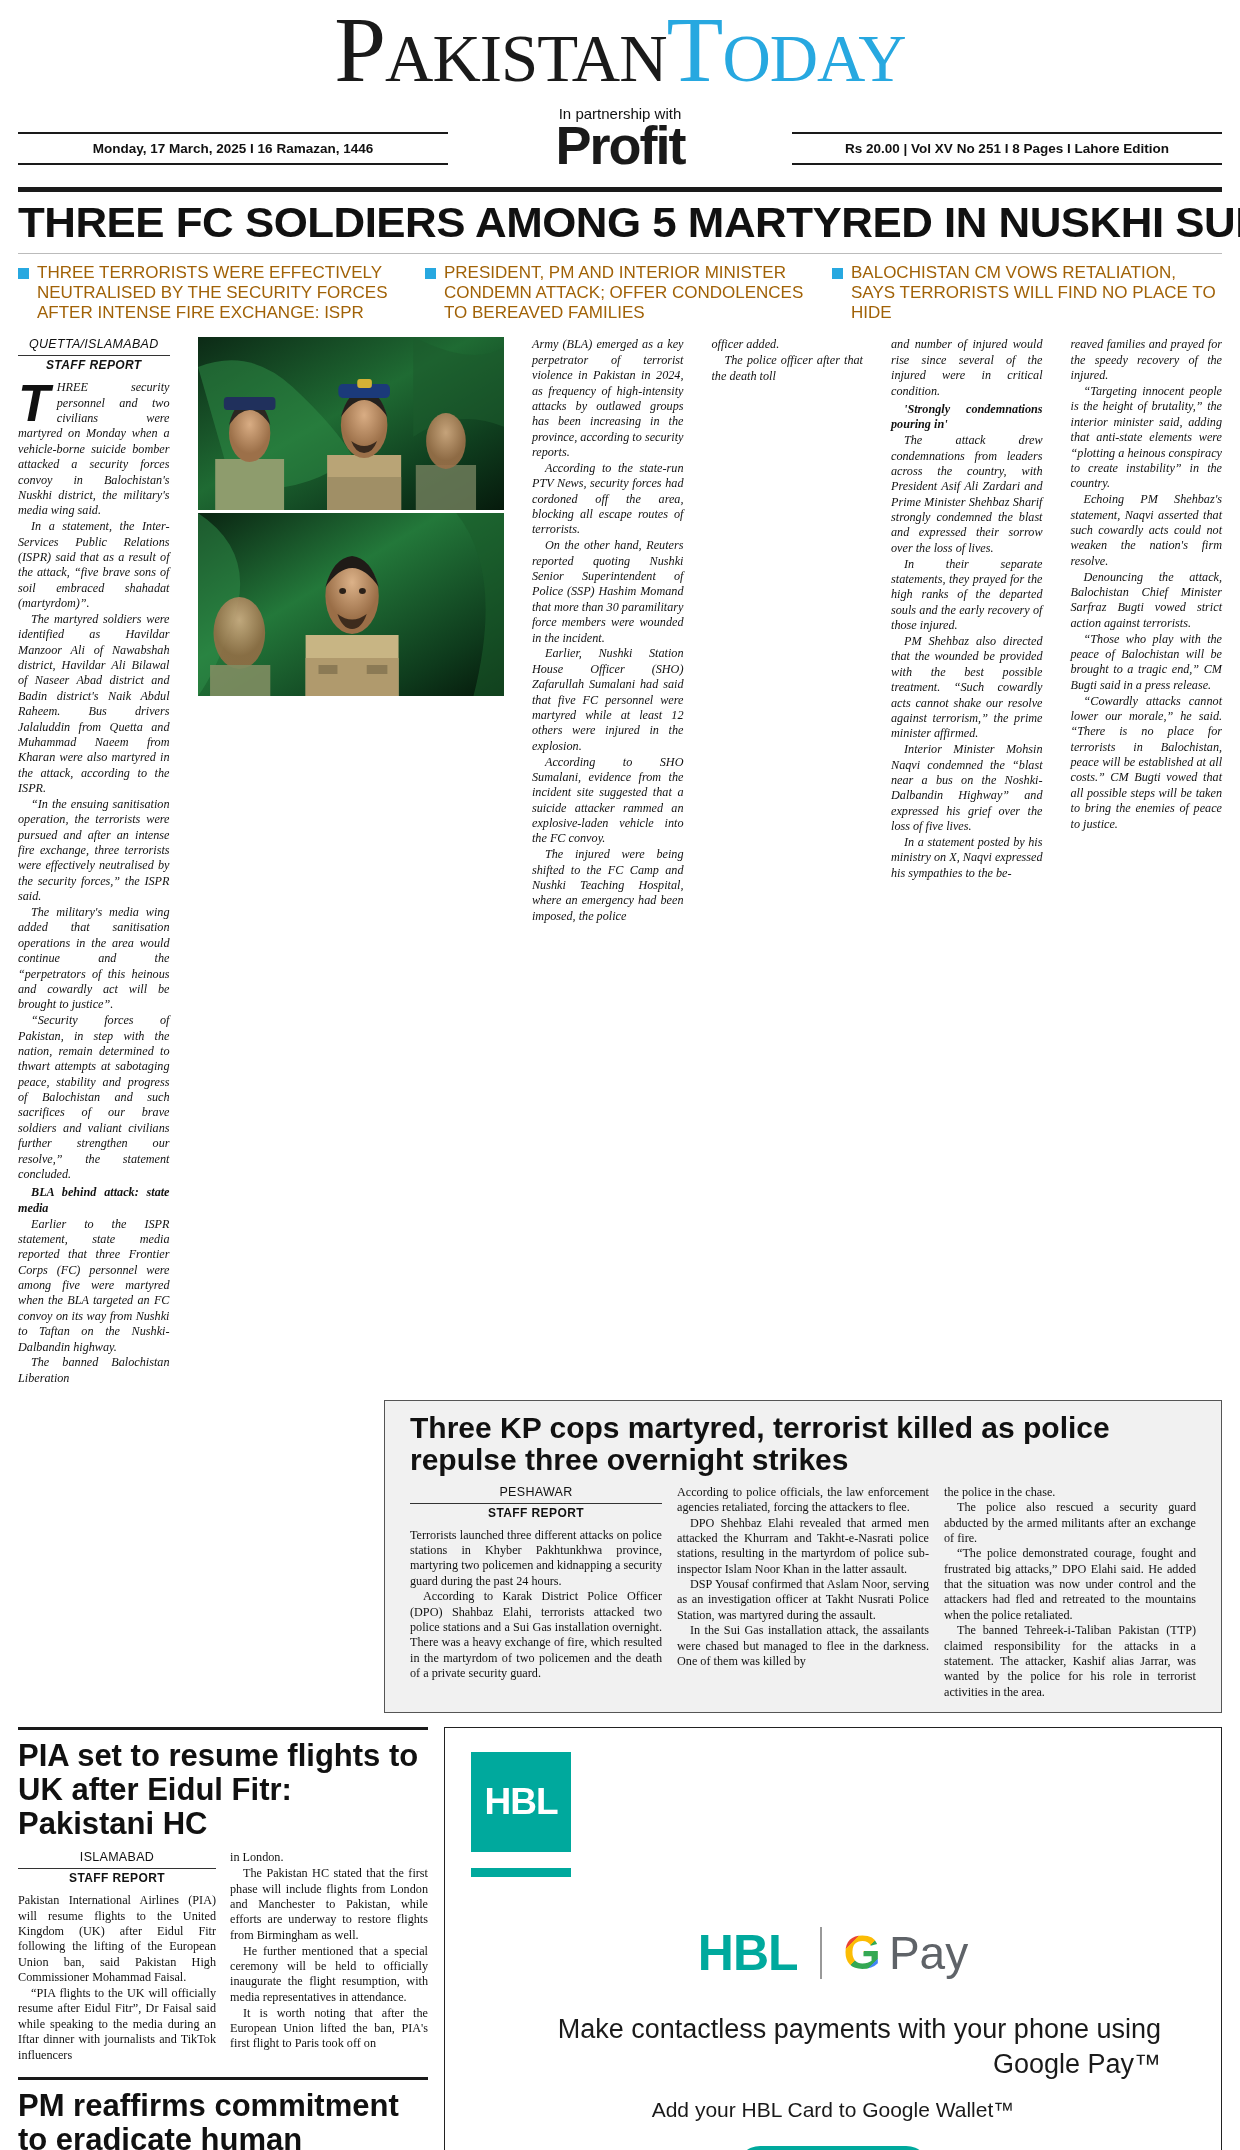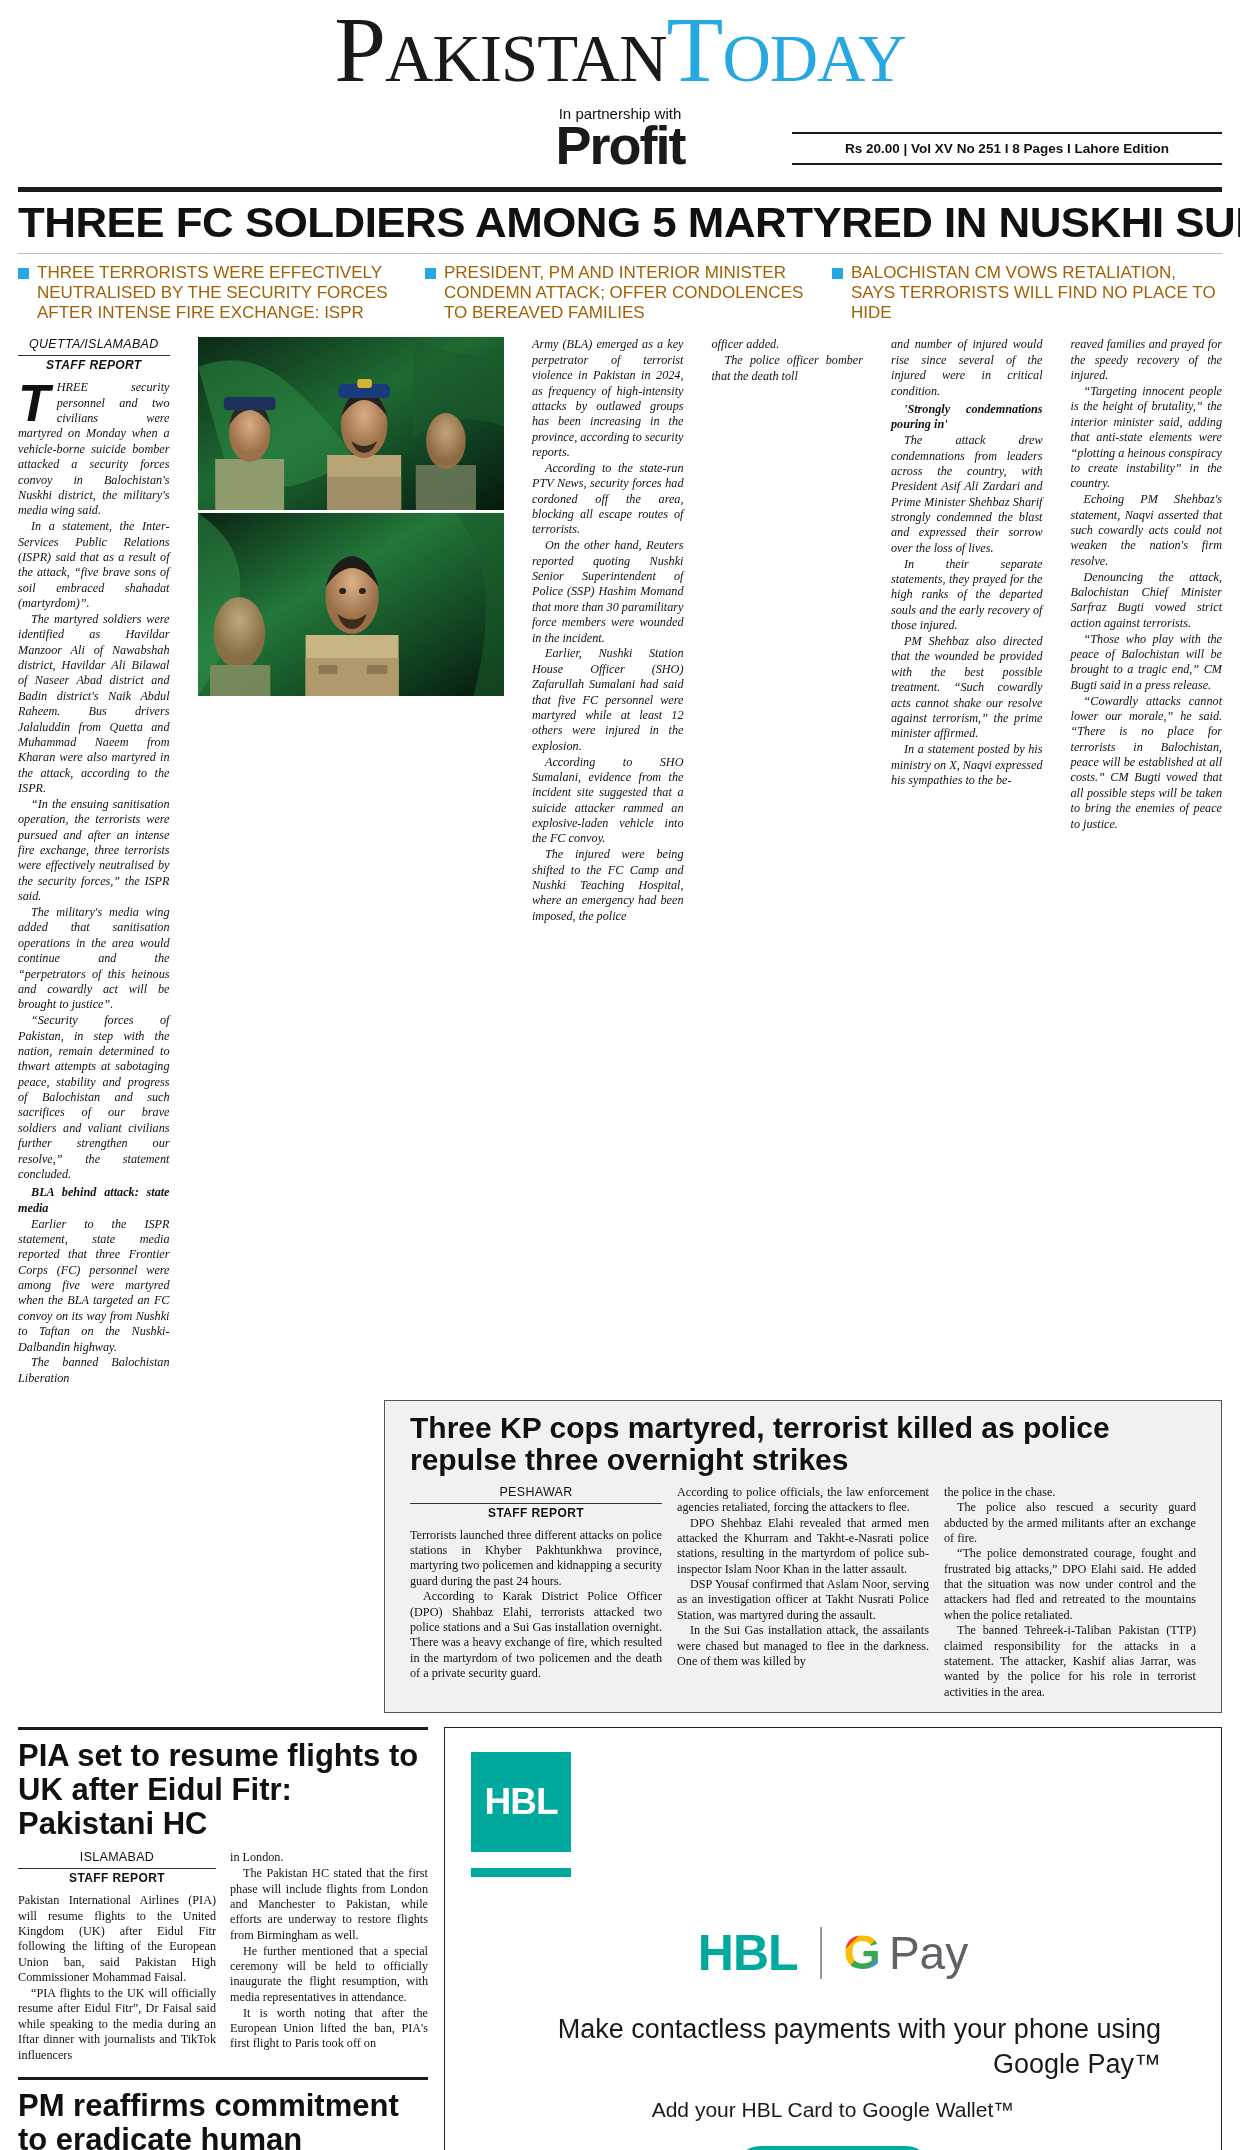--- a/index.html
+++ b/index.html
@@ -255,20 +255,21 @@
 
   <div class="masthead">
     <div class="masthead-title">
       <span class="mast-pak"><span class="mast-cap">P</span><span class="mast-sm">AKISTAN</span></span><span class="mast-today"><span class="mast-cap">T</span><span class="mast-sm">ODAY</span></span>
     </div>
     <div class="partner-line">In partnership with</div>
     <div class="profit-logo">Profit</div>
   </div>
 
   <div class="datebar">
+    <div class="datebar-side left rule-wrap">Monday, 17 March, 2025 I 16 Ramazan, 1446</div>
     <div class="datebar-spacer"></div>
     <div class="datebar-side right rule-wrap">Rs 20.00 | Vol XV No 251 I 8 Pages I Lahore Edition</div>
   </div>
 
   <div class="lead-rule-top"></div>
   <div class="lead-headline">THREE FC SOLDIERS AMONG 5 MARTYRED IN NUSKHI SUICIDE ATTACK</div>
   <div class="lead-rule-bot"></div>
 
   <div class="bullets">
     <div class="bullet">
@@ -378,29 +379,30 @@
       <p class="noind">Army (BLA) emerged as a key perpetrator of terrorist violence in Pakistan in 2024, as frequency of high-intensity attacks by outlawed groups has been increasing in the province, according to security reports.</p>
       <p>According to the state-run PTV News, security forces had cordoned off the area, blocking all escape routes of terrorists.</p>
       <p>On the other hand, Reuters reported quoting Nushki Senior Superintendent of Police (SSP) Hashim Momand that more than 30 paramilitary force members were wounded in the incident.</p>
       <p>Earlier, Nushki Station House Officer (SHO) Zafarullah Sumalani had said that five FC personnel were martyred while at least 12 others were injured in the explosion.</p>
       <p>According to SHO Sumalani, evidence from the incident site suggested that a suicide attacker rammed an explosive-laden vehicle into the FC convoy.</p>
       <p>The injured were being shifted to the FC Camp and Nushki Teaching Hospital, where an emergency had been imposed, the police</p>
     </div>
 
     <div class="col col-3">
       <p class="noind">officer added.</p>
-      <p>The police officer bomber that the death toll</p>
+      <p>The police officer after that the death toll</p>
     </div>
 
     <div class="col col-4">
       <p class="noind">and number of injured would rise since several of the injured were in critical condition.</p>
       <p class="subhead">'Strongly condemnations pouring in'</p>
       <p>The attack drew condemnations from leaders across the country, with President Asif Ali Zardari and Prime Minister Shehbaz Sharif strongly condemned the blast and expressed their sorrow over the loss of lives.</p>
       <p>In their separate statements, they prayed for the high ranks of the departed souls and the early recovery of those injured.</p>
       <p>PM Shehbaz also directed that the wounded be provided with the best possible treatment. “Such cowardly acts cannot shake our resolve against terrorism,” the prime minister affirmed.</p>
+      <p>Interior Minister Mohsin Naqvi condemned the “blast near a bus on the Noshki-Dalbandin Highway” and expressed his grief over the loss of five lives.</p>
       <p>In a statement posted by his ministry on X, Naqvi expressed his sympathies to the be-</p>
     </div>
 
     <div class="col col-5">
       <p class="noind">reaved families and prayed for the speedy recovery of the injured.</p>
       <p>“Targeting innocent people is the height of brutality,” the interior minister said, adding that anti-state elements were “plotting a heinous conspiracy to create instability” in the country.</p>
       <p>Echoing PM Shehbaz's statement, Naqvi asserted that such cowardly acts could not weaken the nation's firm resolve.</p>
       <p>Denouncing the attack, Balochistan Chief Minister Sarfraz Bugti vowed strict action against terrorists.</p>
       <p>“Those who play with the peace of Balochistan will be brought to a tragic end,” CM Bugti said in a press release.</p>
       <p>“Cowardly attacks cannot lower our morale,” he said. “There is no place for terrorists in Balochistan, peace will be established at all costs.” CM Bugti vowed that all possible steps will be taken to bring the enemies of peace to justice.</p>

